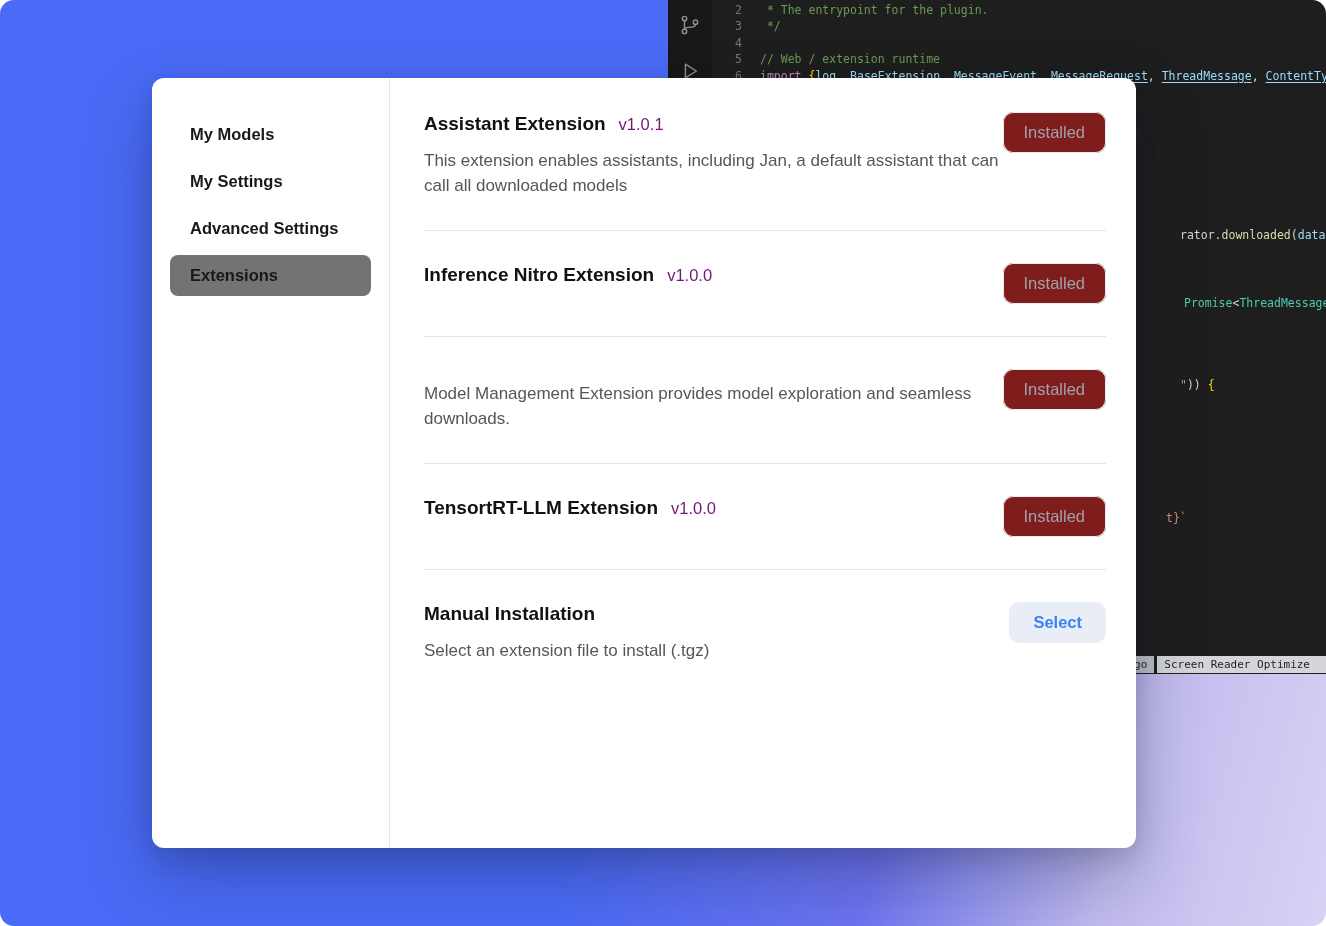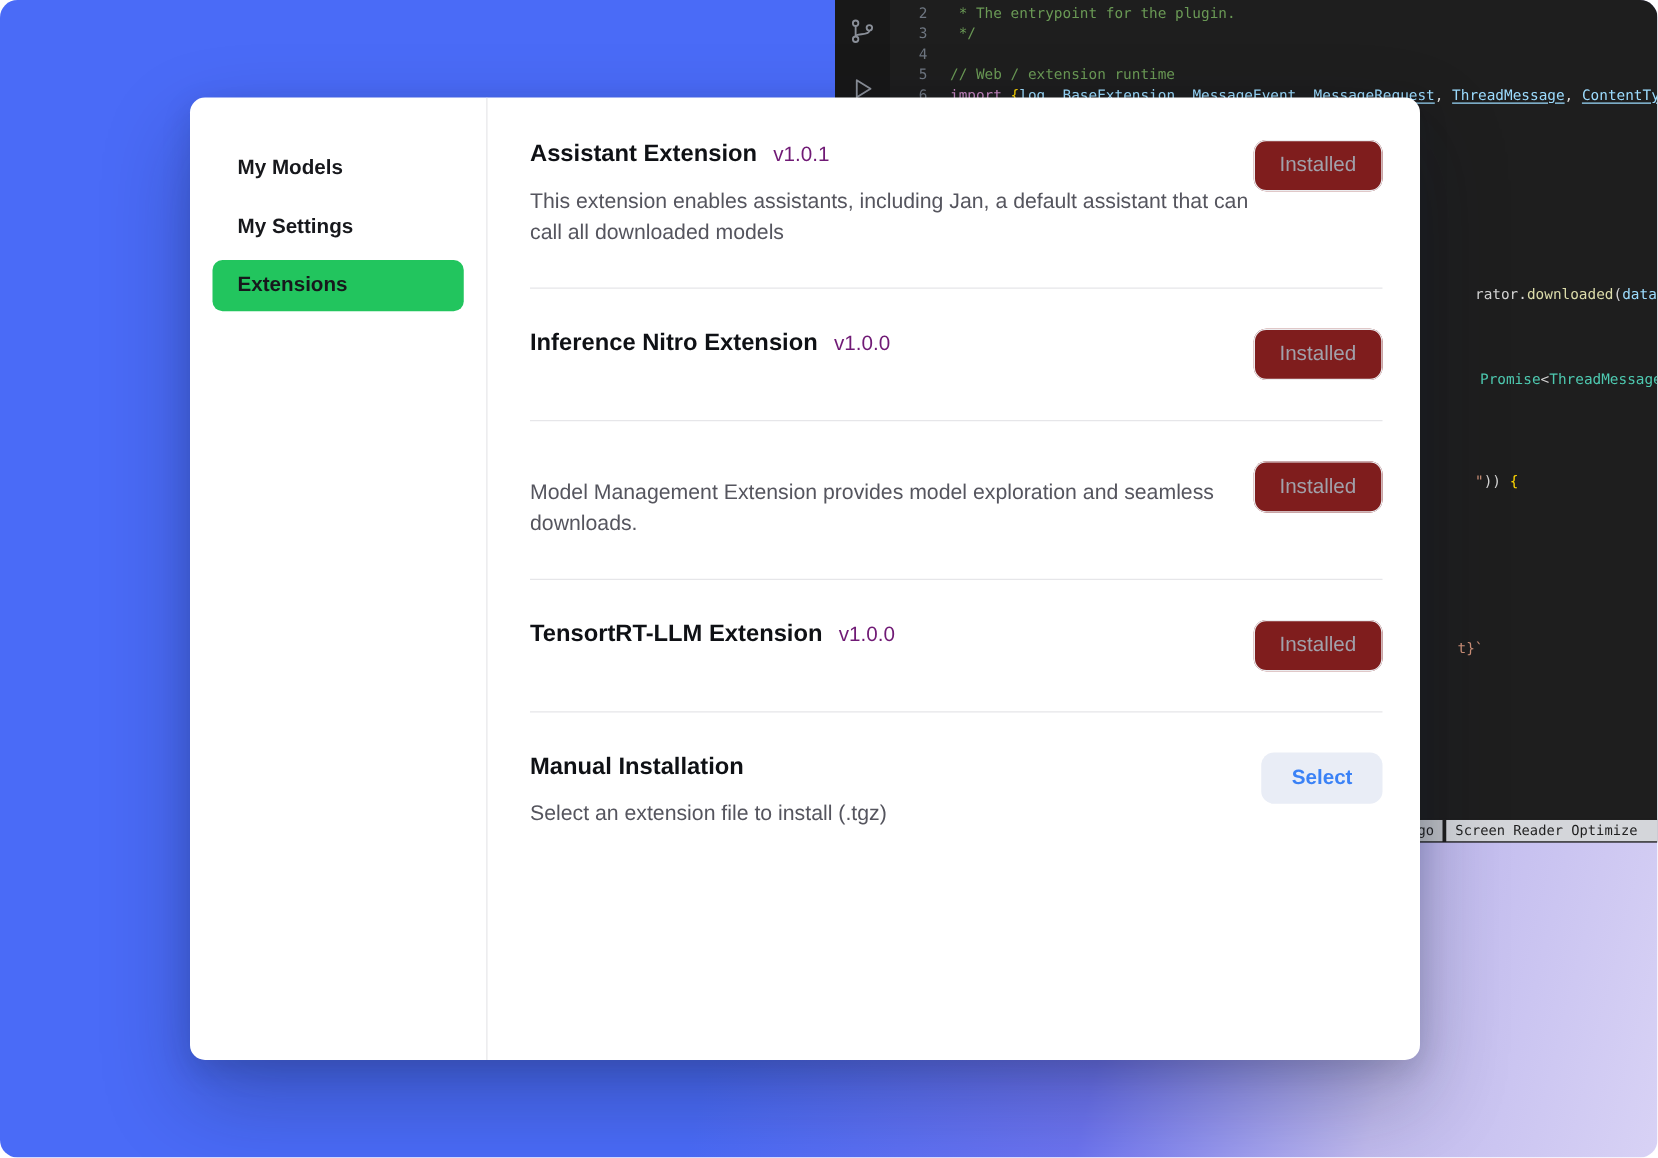--- a/index.html
+++ b/index.html
@@ -36,21 +36,21 @@
   .status-chip.wide{background:#d4d6da;padding-right:16px;}
 
   
   .card{
     position:absolute;left:152px;top:78px;width:984px;height:770px;background:#ffffff;border-radius:12px;
     box-shadow:0 30px 70px rgba(15,23,42,.28),0 8px 24px rgba(15,23,42,.14);
     display:flex;overflow:hidden;
   }
   .sidebar{width:238px;flex:none;border-right:1px solid #e7e7ea;padding:36px 18px 0 18px;box-sizing:border-box;}
   .side-item{font-size:16.5px;font-weight:700;color:#17181c;padding:11px 20px;border-radius:8px;margin-bottom:6px;cursor:pointer;white-space:nowrap;}
-  .side-item.active{background:#22c55e;}
+  .side-item.active{background:#737373;}
 
   .content{flex:1;padding:32px 30px 0 34px;box-sizing:border-box;}
   .ext-row{display:flex;justify-content:space-between;align-items:flex-start;padding:32px 0;border-bottom:1px solid #e6e6e9;}
   .ext-row:first-child{padding-top:2px;}
   .ext-row.manual{border-bottom:none;}
   .ext-title{margin:0;font-size:19px;line-height:24px;color:#0f1115;font-weight:700;display:flex;align-items:baseline;gap:13px;}
   .ext-version{font-size:16.5px;font-weight:400;color:#701a75;}
   .ext-desc{margin:13px 0 0 0;font-size:17px;line-height:24.5px;color:#55555e;max-width:585px;}
   .ext-link{color:#3b82f6;text-decoration:none;cursor:pointer;}
   .btn{border:none;border-radius:10px;font-family:"Liberation Sans",sans-serif;font-size:16.5px;font-weight:500;
@@ -91,20 +91,21 @@
       <span class="status-chip">go</span>
       <span class="status-chip wide">Screen Reader Optimize</span>
     </div>
   </div>
 
   <div class="card">
 
     <aside class="sidebar">
       <div class="side-item">My Models</div>
       <div class="side-item">My Settings</div>
+      <div class="side-item">Advanced Settings</div>
       <div class="side-item active">Extensions</div>
     </aside>
 
     <main class="content">
 
       <section class="ext-row">
         <div class="ext-info">
           <h3 class="ext-title">
             <span class="ext-name">Assistant Extension</span>
             <span class="ext-version">v1.0.1</span>

